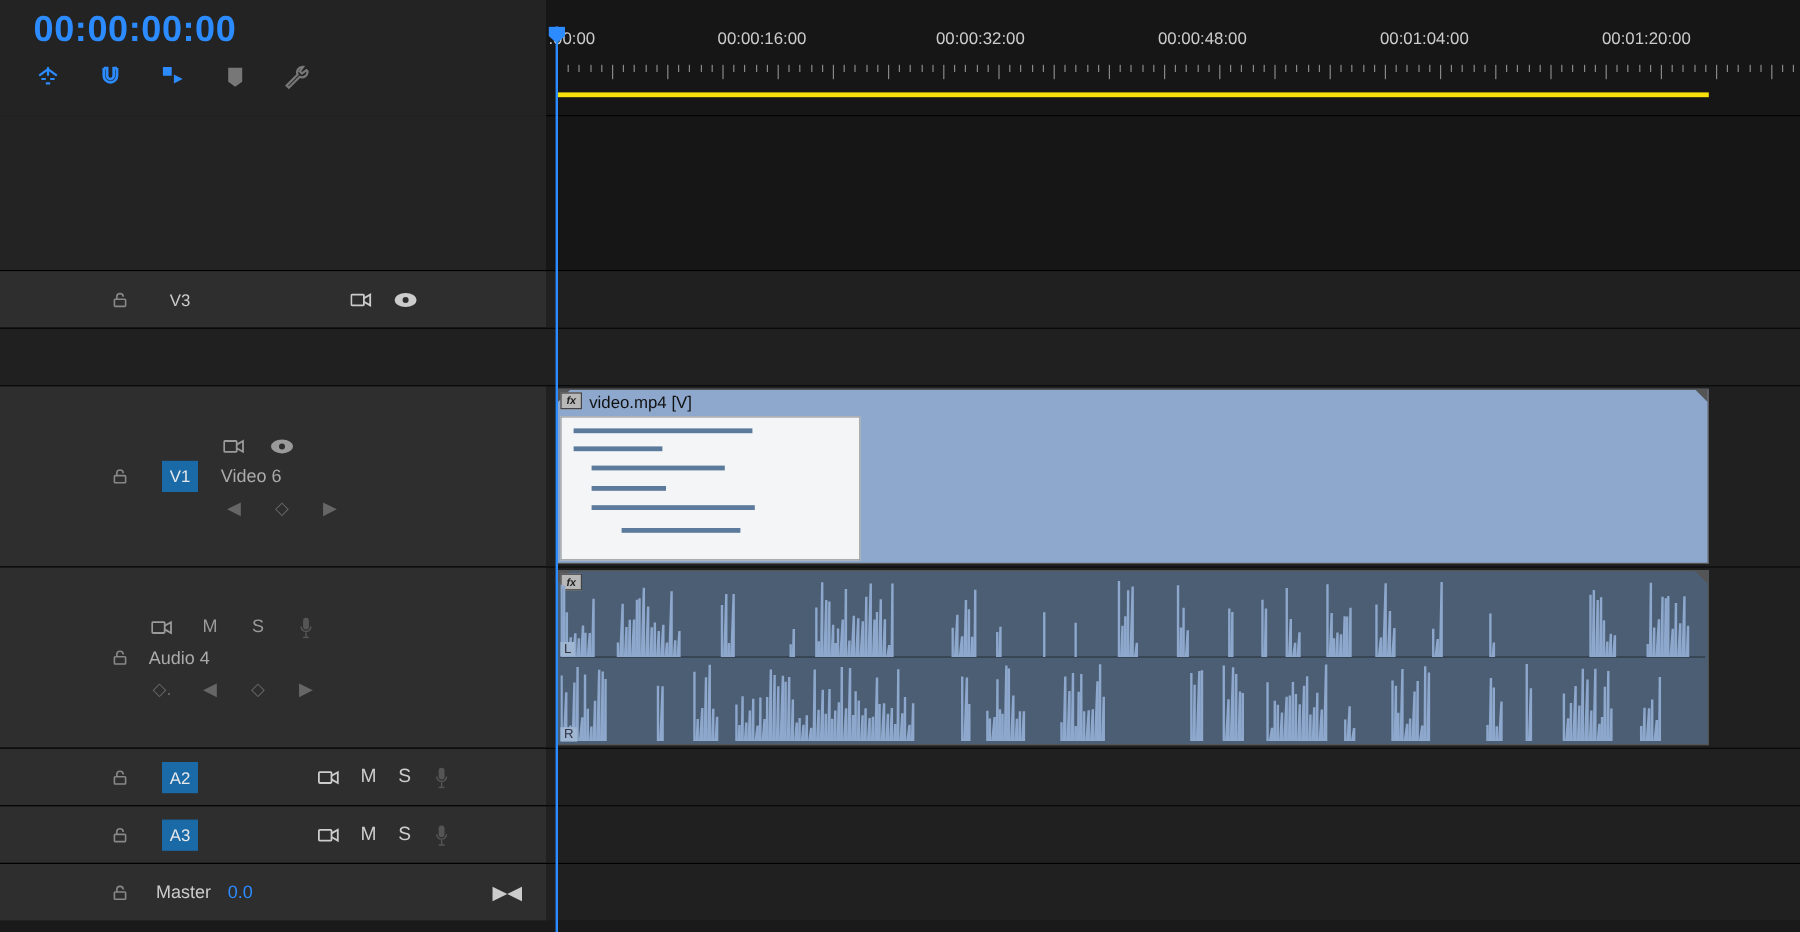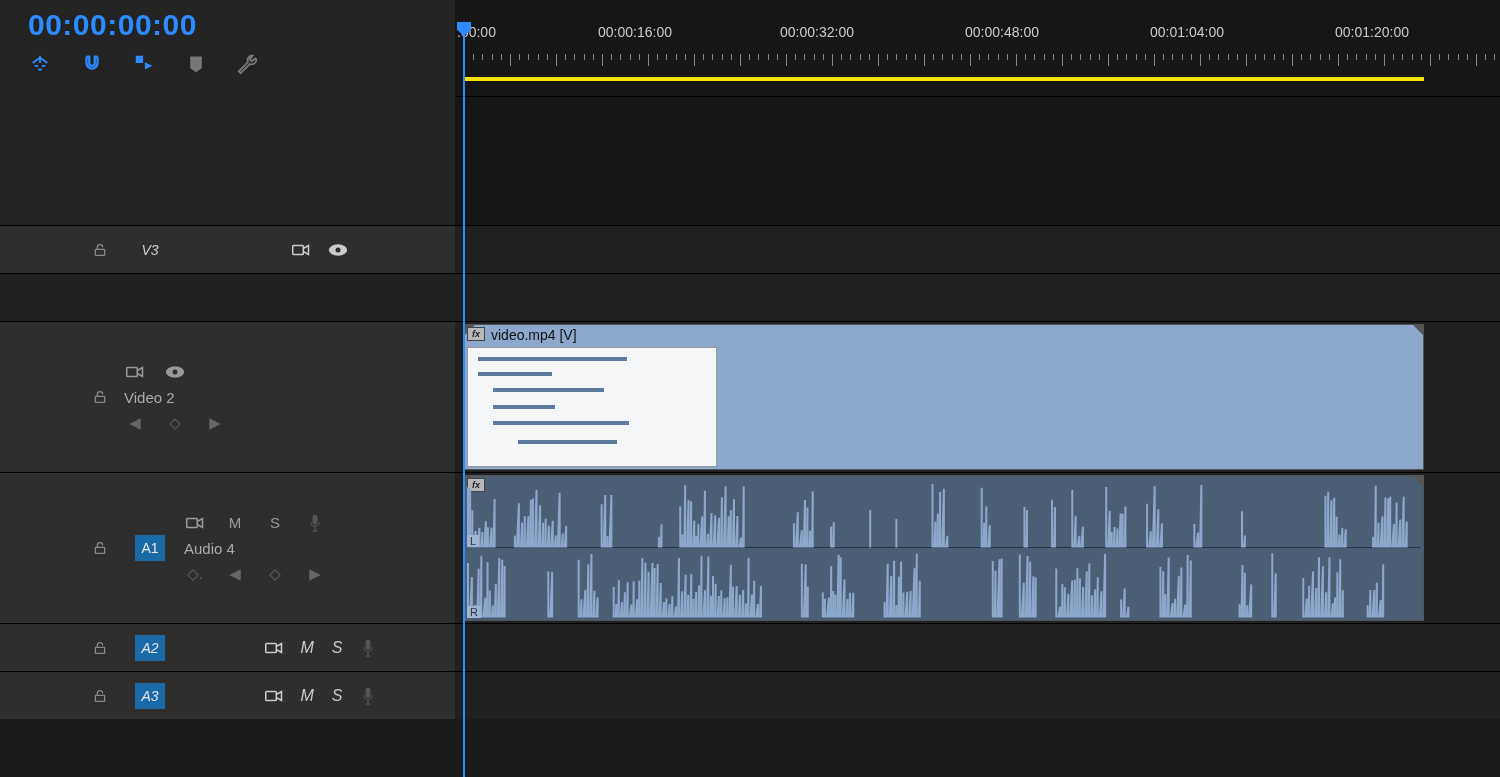--- a/index.html
+++ b/index.html
@@ -35,21 +35,21 @@
   .th .pad { width:80px; }
   .lockcol { width:40px; display:flex; align-items:center; justify-content:center; color:#888; }
   .tagcol  { width:60px; display:flex; align-items:center; justify-content:center; }
   .tag     { padding:0 6px; height:26px; display:flex; align-items:center; justify-content:center; font-size:14px; color:#ccc; }
   .tag.sel { background:#1a6aa8; color:#e8e8e8; }
   .ctrls   { flex:1; display:flex; flex-direction:column; justify-content:center; padding:4px 0 4px 4px; gap:6px;}
   .ctrls.single { flex-direction:row; align-items:center; gap:18px; }
   .row-ctrls { display:flex; align-items:center; gap:18px; color:#9a9a9a; }
   .row-ctrls .btn { width:22px; height:22px; display:flex; align-items:center; justify-content:center; font-size:15px; }
   .trackname { color:#aaa; font-size:15px; }
-  .small .th, .small .tc { height:47px;font-style:italic; }
+  .small .th, .small .tc { height:47px; }
   .big   .th, .big   .tc { height:150px; }
 
   
   .clip { position:absolute; top:2px; bottom:2px; background:#8da8cc; border:1px solid #555; }
   .clip .fx { position:absolute; top:2px; left:2px; width:18px; height:14px; background:#b8b8b8; border:1px solid #444; font-size:9px; font-style:italic; font-weight:bold; text-align:center; line-height:12px; color:#222; }
   .clip .label { position:absolute; top:2px; left:26px; font-size:14px; color:#111; }
   .clip .thumb { position:absolute; top:22px; left:2px; width:250px; bottom:2px; background:#f3f5f7; border:1px solid #999; }
   .clip .thumb .bar { position:absolute; background:#5b7a9c; height:4px; }
   .clip .tri-tl { position:absolute; top:0; left:0; width:0; height:0; border-top:10px solid #555; border-right:10px solid transparent; }
   .clip .tri-tr { position:absolute; top:0; right:0; width:0; height:0; border-top:10px solid #555; border-left:10px solid transparent; }
@@ -283,36 +283,39 @@
       <div class="th">
         <div class="pad"></div>
         <div class="lockcol">
             <span>
               <svg width="16" height="16" viewBox="0 0 24 24" fill="none" stroke="currentColor" stroke-width="2">
                 <rect x="5" y="11" width="14" height="9" rx="1"></rect>
                 <path d="M8 11V8a4 4 0 0 1 8 0"></path>
               </svg>
             </span>
           </div>
+        <div class="tagcol">
+            <span class="tag sel">V1</span>
+          </div>
         <div class="ctrls">
           <div class="row-ctrls">
             <span class="btn">
                 <svg width="18" height="14" viewBox="0 0 24 18" fill="none" stroke="currentColor" stroke-width="2">
                   <rect x="1" y="3" width="14" height="12" rx="1"></rect>
                   <path d="M15 7l7-4v12l-7-4"></path>
                 </svg>
               </span>
             <span class="btn">
                 <svg width="20" height="14" viewBox="0 0 24 16" fill="currentColor">
                   <ellipse cx="12" cy="8" rx="11" ry="7"></ellipse>
                   <circle cx="12" cy="8" r="3" fill="#2e2e2e"></circle>
                 </svg>
               </span>
           </div>
-          <div class="trackname">Video 2</div>
+          <div class="trackname">Video 6</div>
           <div class="row-ctrls" style="color:#666">
             <span class="btn">◀</span>
             <span class="btn">◇</span>
             <span class="btn">▶</span>
           </div>
         </div>
       </div>
       <div class="tc">
         <div class="clip" style="left:9px;width:960px;">
           <span class="tri-tl"></span>
@@ -334,23 +337,20 @@
     <div class="trackrow big">
       <div class="th">
         <div class="pad"></div>
         <div class="lockcol">
             <span>
               <svg width="16" height="16" viewBox="0 0 24 24" fill="none" stroke="currentColor" stroke-width="2">
                 <rect x="5" y="11" width="14" height="9" rx="1"></rect>
                 <path d="M8 11V8a4 4 0 0 1 8 0"></path>
               </svg>
             </span>
-          </div>
-        <div class="tagcol">
-            <span class="tag sel">A1</span>
           </div>
         <div class="ctrls">
           <div class="row-ctrls">
             <span class="btn">
                 <svg width="18" height="14" viewBox="0 0 24 18" fill="none" stroke="currentColor" stroke-width="2">
                   <rect x="1" y="3" width="14" height="12" rx="1"></rect>
                   <path d="M15 7l7-4v12l-7-4"></path>
                 </svg>
               </span>
             <span class="btn">M</span>
@@ -453,15 +453,36 @@
               <svg width="14" height="18" viewBox="0 0 16 22" fill="currentColor">
                 <rect x="5" y="1" width="6" height="12" rx="3"></rect>
                 <path d="M3 10a5 5 0 0 0 10 0M8 16v5M5 21h6" stroke="currentColor" stroke-width="1.5" fill="none"></path>
               </svg>
             </span>
         </div>
       </div>
       <div class="tc"></div>
     </div>
 
+    <div class="trackrow small masterrow">
+      <div class="th">
+        <div class="pad"></div>
+        <div class="lockcol">
+            <span>
+              <svg width="16" height="16" viewBox="0 0 24 24" fill="none" stroke="currentColor" stroke-width="2">
+                <rect x="5" y="11" width="14" height="9" rx="1"></rect>
+                <path d="M8 11V8a4 4 0 0 1 8 0"></path>
+              </svg>
+            </span>
+          </div>
+        <div class="tagcol" style="width:auto;padding:0 10px">
+            <span style="color:#ccc;font-size:15px">Master</span>
+          </div>
+        <div class="ctrls single" style="justify-content:space-between;padding-right:20px">
+          <span class="master-val">0.0</span>
+          <span style="color:#ccc">▶◀</span>
+        </div>
+      </div>
+      <div class="tc"></div>
+    </div>
 
   </div>
 </div>
 
 </body></html>

